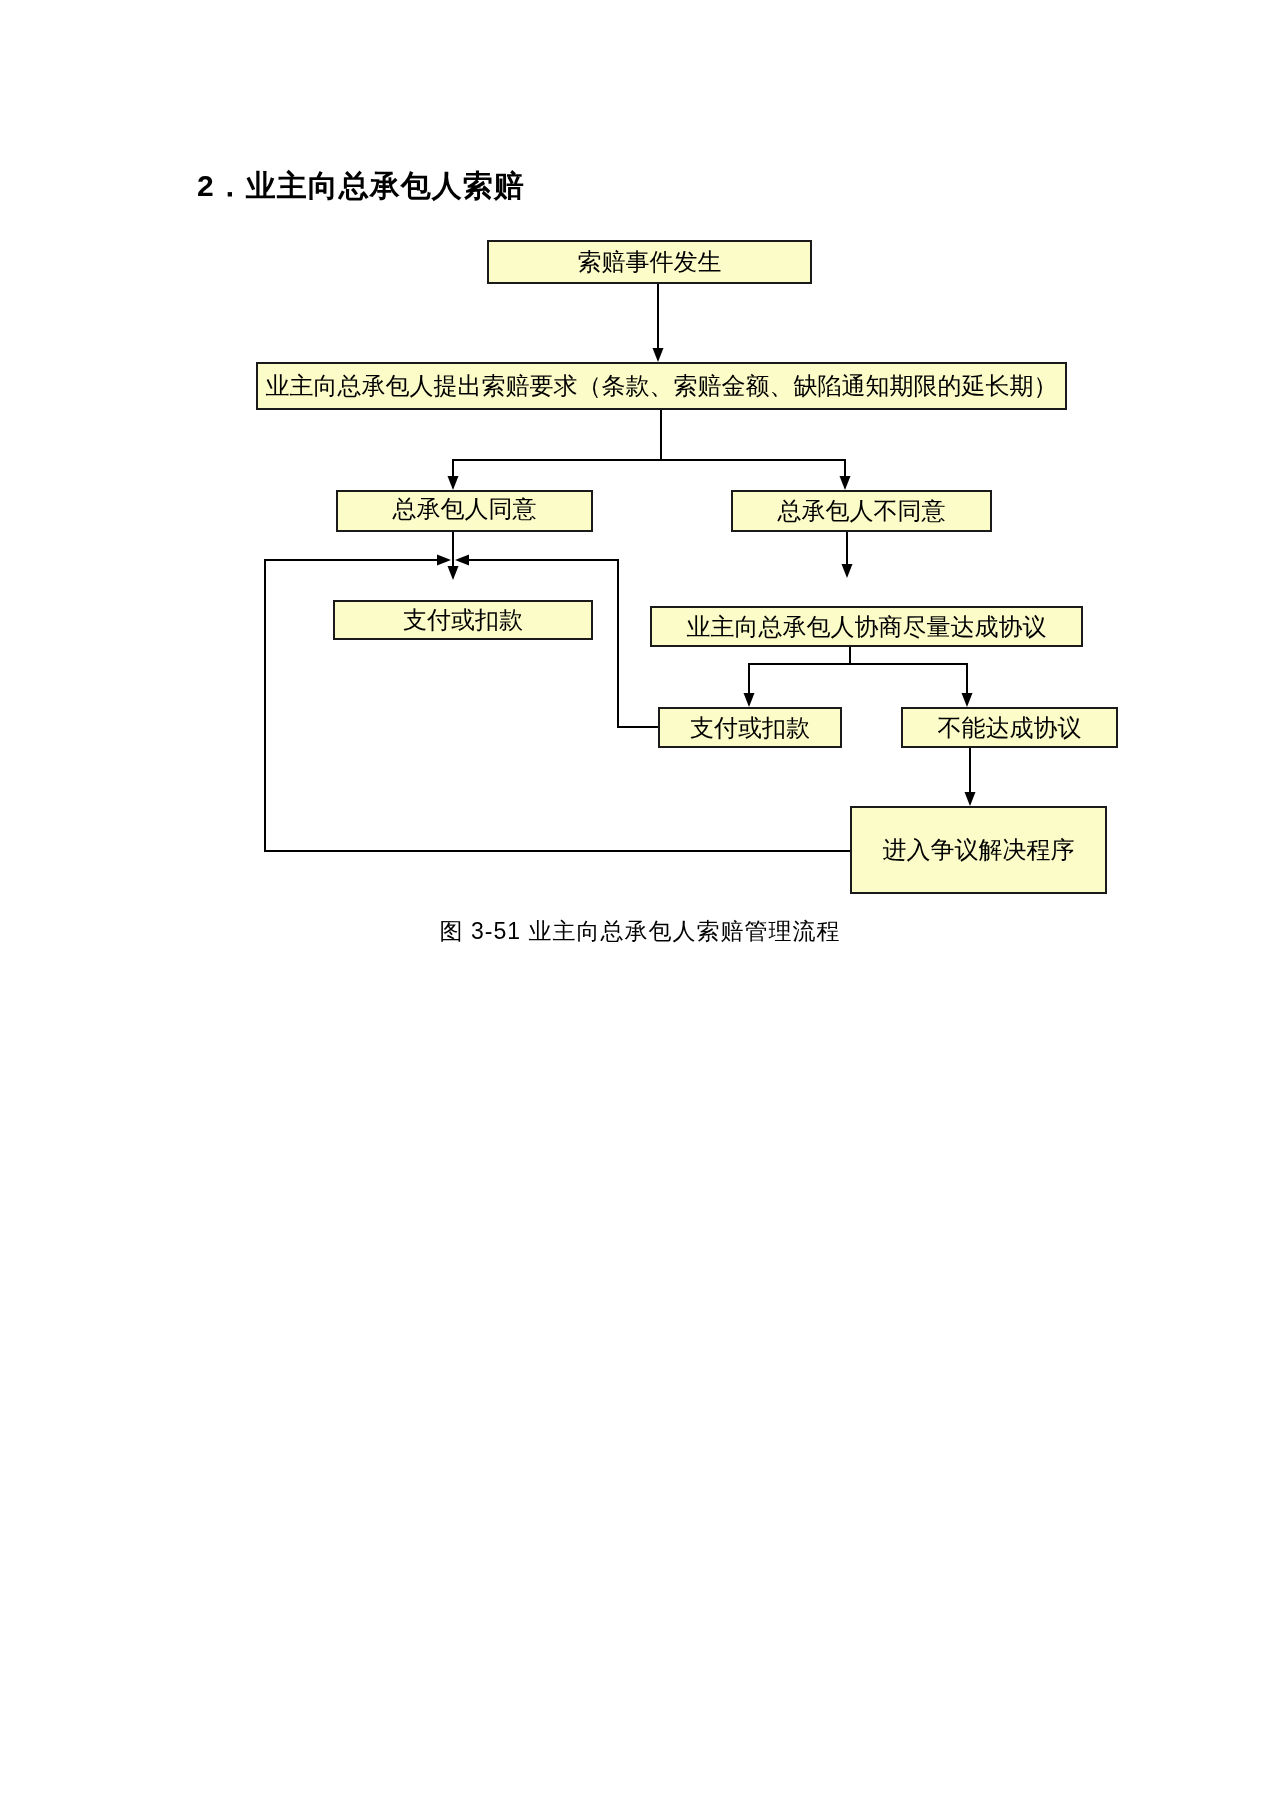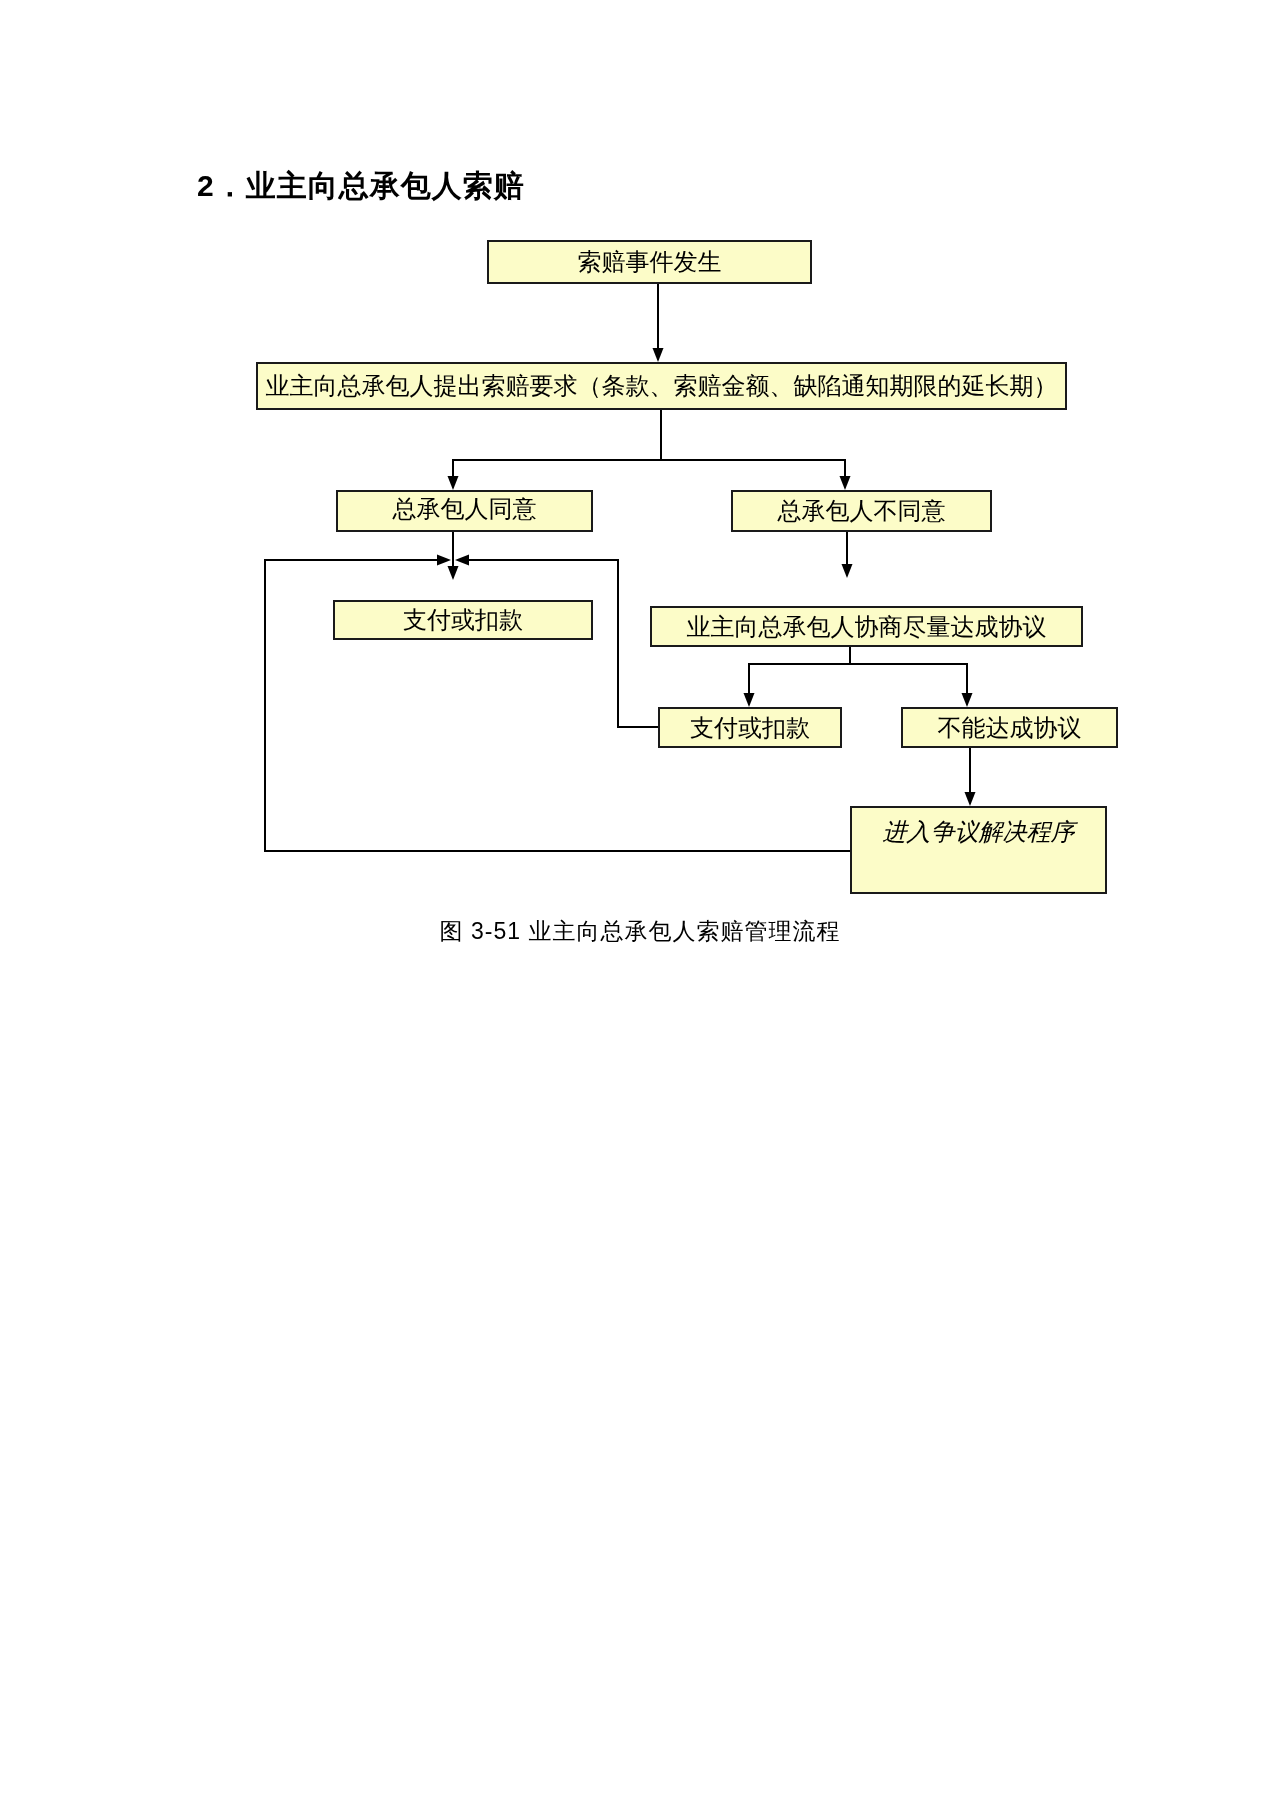--- a/index.html
+++ b/index.html
@@ -27,21 +27,21 @@
   .ahead{fill:var(--connector);stroke:none;}
   .node{
     position:absolute;
     background:var(--node-fill);
     border:2px solid var(--node-border);
     display:flex;align-items:center;justify-content:center;
     font-size:24px;line-height:1.25;
     text-align:center;
     white-space:nowrap;
   }
-  .node.tall{align-items:flex-start;padding-top:9px;font-style:italic;}
+  .node.tall{align-items:flex-start;padding-top:27px;}
   #doc-heading{
     position:absolute;left:197px;top:166px;
     font-size:30px;font-weight:bold;letter-spacing:1px;
   }
   #fig-caption{
     position:absolute;left:0;top:916px;width:1280px;
     text-align:center;font-size:23px;letter-spacing:1px;
   }
 </style>
 </head>

